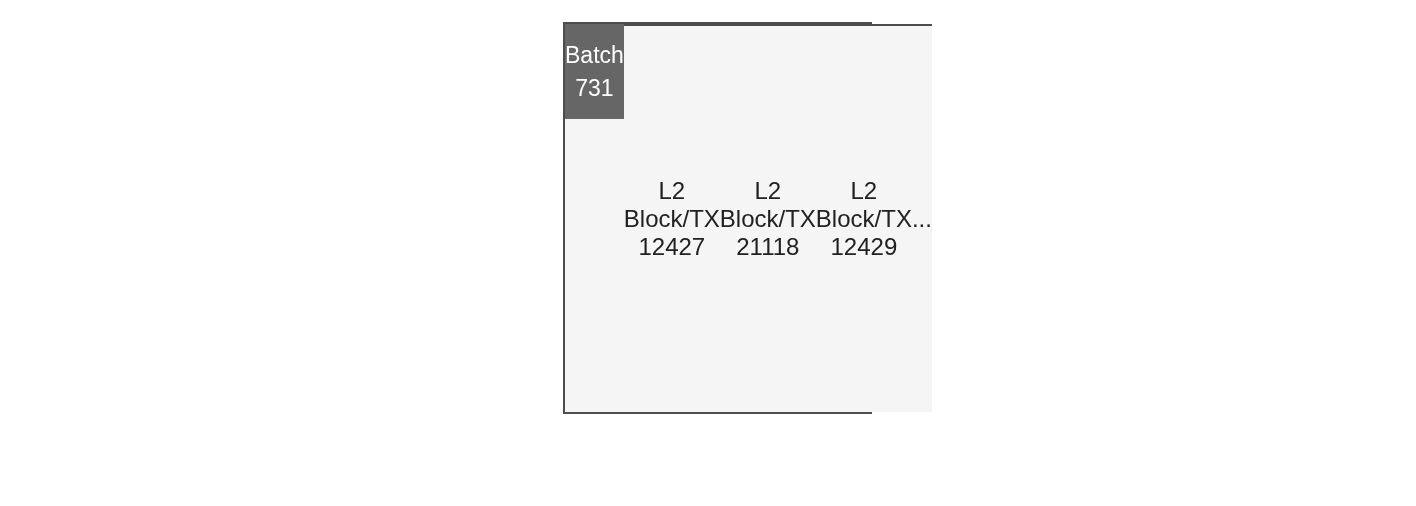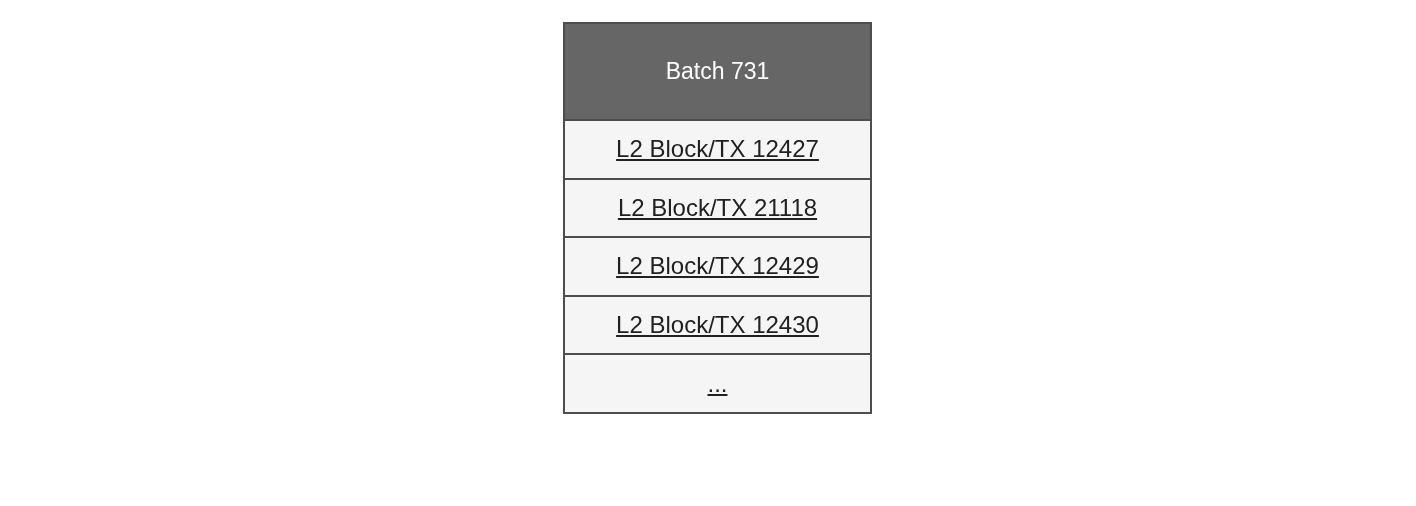--- a/index.html
+++ b/index.html
@@ -17,21 +17,21 @@
   }
   .batch-box {
     position: absolute;
     left: 563px;
     top: 22px;
     width: 309px;
     height: 392px;
     box-sizing: border-box;
     border: 2px solid var(--border-color, #4d4d4d);
     display: flex;
-    flex-direction: column;
+    flex-direction: row;
     background: var(--row-bg, #f5f5f5);
   }
   .batch-header {
     box-sizing: border-box;
     height: 95px;
     background: var(--header-bg, #666666);
     color: var(--header-text, #ffffff);
     display: flex;
     flex-direction: column;
     align-items: center;
@@ -44,30 +44,28 @@
     box-sizing: border-box;
     flex: 1 1 0;
     border-top: 2px solid var(--border-color, #4d4d4d);
     background: var(--row-bg, #f5f5f5);
     color: var(--row-text, #212121);
     display: flex;
     align-items: center;
     justify-content: center;
     font-size: 24px;
     text-align: center;
-    text-decoration: underline;
   }
 </style>
 </head>
 <body>
 
 <div class="canvas">
   <div class="batch-box">
     <div class="batch-header">
       <span>Batch 731</span>
     </div>
     <div class="batch-row">L2 Block/TX 12427</div>
     <div class="batch-row">L2 Block/TX 21118</div>
     <div class="batch-row">L2 Block/TX 12429</div>
-    <div class="batch-row">L2 Block/TX 12430</div>
     <div class="batch-row">...</div>
   </div>
 </div>
 
 </body></html>

